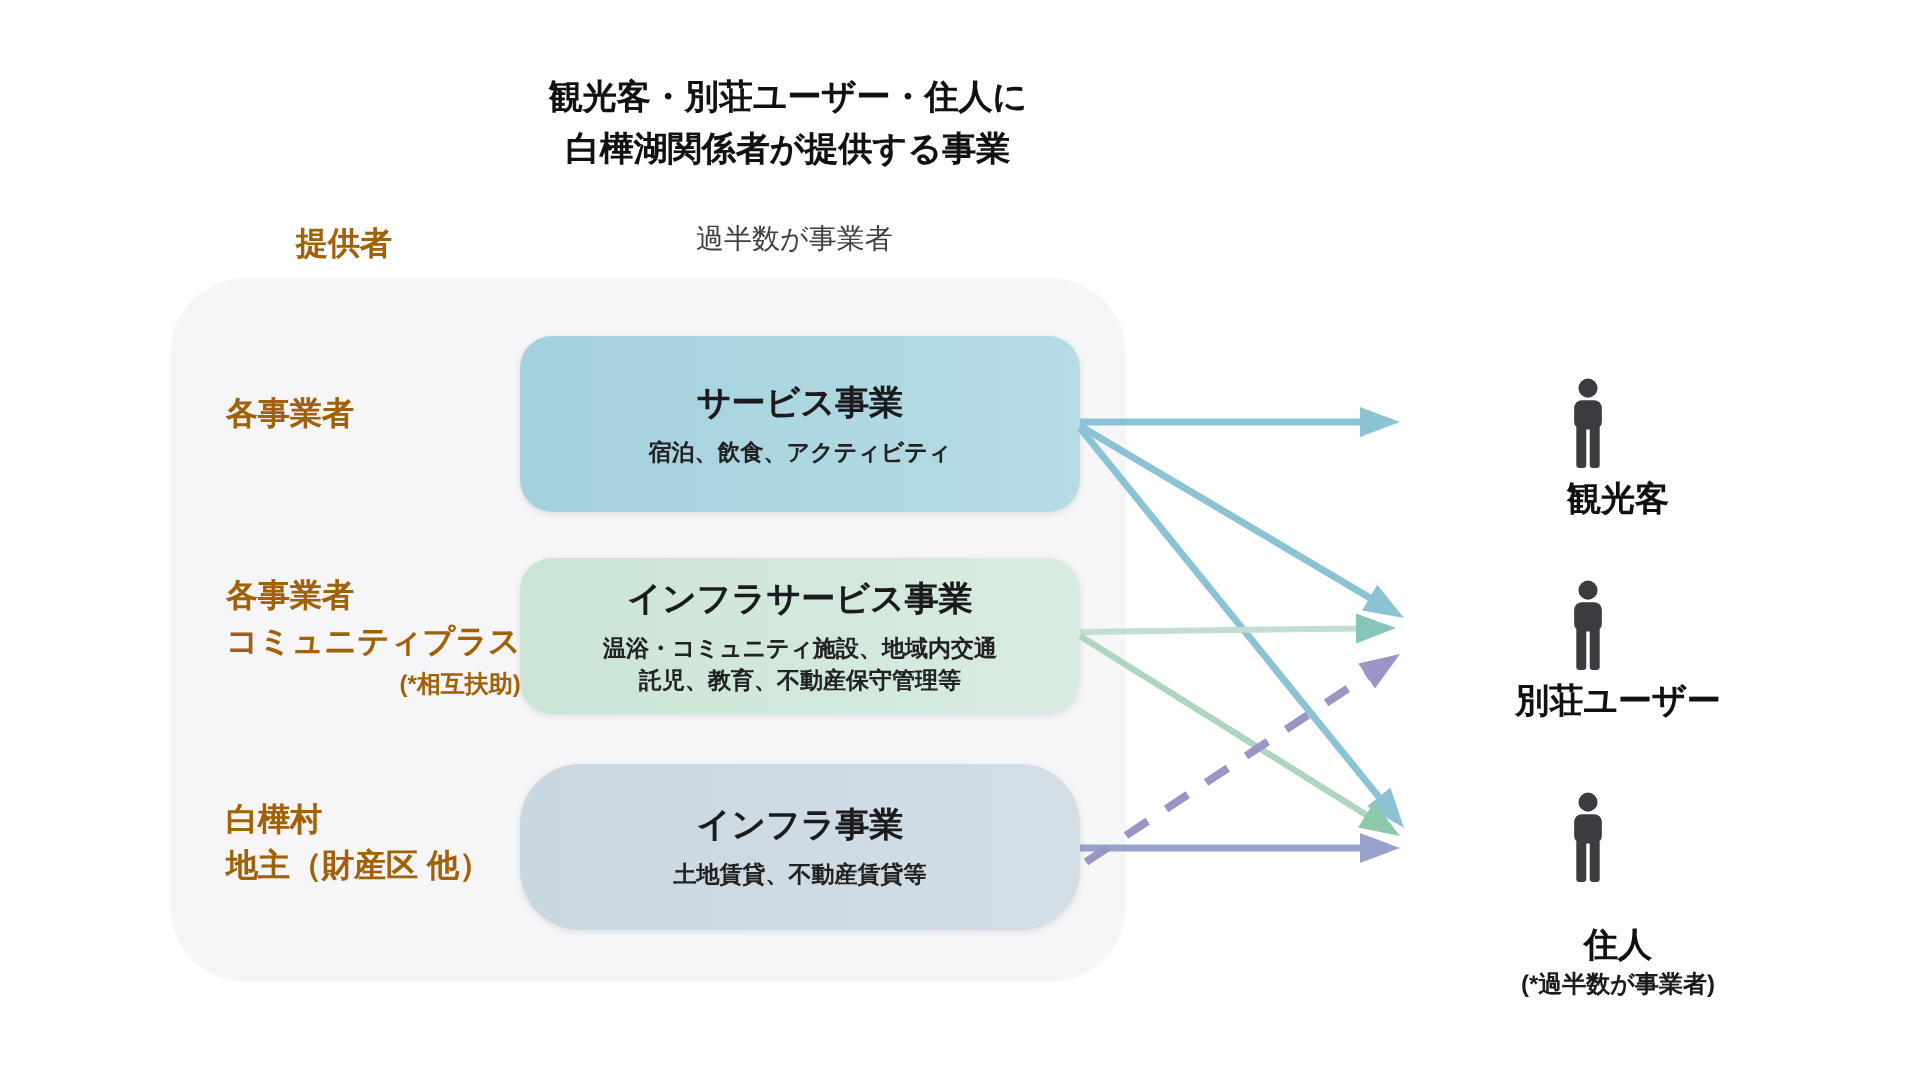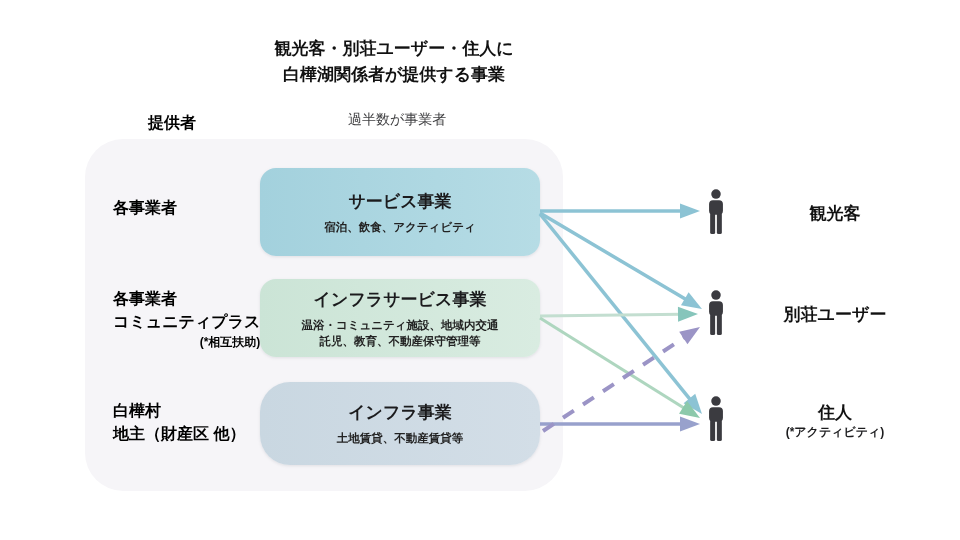--- a/index.html
+++ b/index.html
@@ -16,34 +16,34 @@
   .col-header{
     position:absolute;top:111px;font-size:14px;color:#3f3f41;font-weight:normal;
   }
   .col-header.provider{left:148px;}
   .col-header.service{left:348px;}
   .blob{
     position:absolute;left:85px;top:139px;width:478px;height:352px;
     background:#f6f5f8;border-radius:38px;
   }
   .provider{
-    position:absolute;left:113px;font-size:16px;font-weight:bold;line-height:23px;color:#000000;
+    position:absolute;left:113px;font-size:16px;font-weight:bold;line-height:23px;color:#a16207;
   }
   .provider .note{font-size:12px;line-height:19px;text-align:right;}
   .svc{
     position:absolute;left:260px;width:280px;border-radius:16px;
     display:flex;flex-direction:column;align-items:center;justify-content:center;
     text-align:center;box-shadow:0 1px 3px rgba(120,130,140,0.18);
   }
   .svc .svc-title{font-size:17px;font-weight:bold;color:#1b1b1d;margin-bottom:6px;}
   .svc .svc-desc{font-size:11.5px;font-weight:bold;line-height:16px;color:#222;}
   .svc1{top:168px;height:88px;background:linear-gradient(90deg,#a3d1dd,#b6dce5);align-items:center;}
   .svc2{top:279px;height:78px;background:linear-gradient(90deg,#cbe4d6,#d9ece1);}
   .svc3{top:382px;height:83px;background:linear-gradient(90deg,#c9d7e1,#d3dee7);border-radius:30px;}
-  .recipient{position:absolute;left:703px;display:flex;align-items:center;}
+  .recipient{position:absolute;left:703px;display:flex;align-items:center;flex-direction:column;}
   .recipient .label-wrap{width:152px;margin-left:30px;text-align:center;}
   .recipient .r-label{font-size:17px;font-weight:bold;color:#111;line-height:22px;}
   .recipient .r-note{font-size:12px;font-weight:bold;color:#1c1c1e;line-height:16px;}
   .person-icon svg{display:block;}
   .arrows{position:absolute;left:0;top:0;width:960px;height:540px;pointer-events:none;}
 </style>
 </head>
 <body>
 
 <div class="stage">
@@ -106,32 +106,32 @@
         <rect x="5.6" y="10.2" width="12.8" height="13.5" rx="3.6"></rect>
         <rect x="6.6" y="22" width="4.6" height="19.5" rx="1.5"></rect>
         <rect x="12.8" y="22" width="4.6" height="19.5" rx="1.5"></rect>
       </svg>
     </span>
     <div class="label-wrap">
       <div class="r-label">別荘ユーザー</div>
     </div>
   </div>
 
-  <div class="recipient" style="top:396px;height:50px;">
+  <div class="recipient" style="top:396px;height:50px;gap:16px;">
     <span class="person-icon">
       <svg width="26" height="50" viewBox="0 0 24 46" fill="#3b3b40" xmlns="http://www.w3.org/2000/svg">
         <circle cx="12" cy="4.6" r="4.4"></circle>
         <rect x="5.6" y="10.2" width="12.8" height="13.5" rx="3.6"></rect>
         <rect x="6.6" y="22" width="4.6" height="19.5" rx="1.5"></rect>
         <rect x="12.8" y="22" width="4.6" height="19.5" rx="1.5"></rect>
       </svg>
     </span>
     <div class="label-wrap">
       <div class="r-label">住人</div>
-      <div class="r-note">(*アクティビティ)</div>
+      <div class="r-note">(*過半数が事業者)</div>
     </div>
   </div>
 
   <svg class="arrows" xmlns="http://www.w3.org/2000/svg">
       <line x1="540" y1="211" x2="683" y2="211" stroke="#8cc3d4" stroke-width="3.5"></line>
       <polygon points="700,211 680,218.5 680,203.5" fill="#8cc3d4"></polygon>
       <line x1="540" y1="213" x2="687.375043928219" y2="300.33335936487055" stroke="#8cc3d4" stroke-width="3.5"></line>
       <polygon points="702,309 680.9706514000535,305.2561386962217 688.6176872545794,292.35176569170903" fill="#8cc3d4"></polygon>
       <line x1="540" y1="214" x2="691.2998303933191" y2="400.789914065826" stroke="#8cc3d4" stroke-width="3.5"></line>
       <polygon points="702,414 683.5835860800045,403.17938549215455 695.2395442572168,393.73805936861254" fill="#8cc3d4"></polygon>

